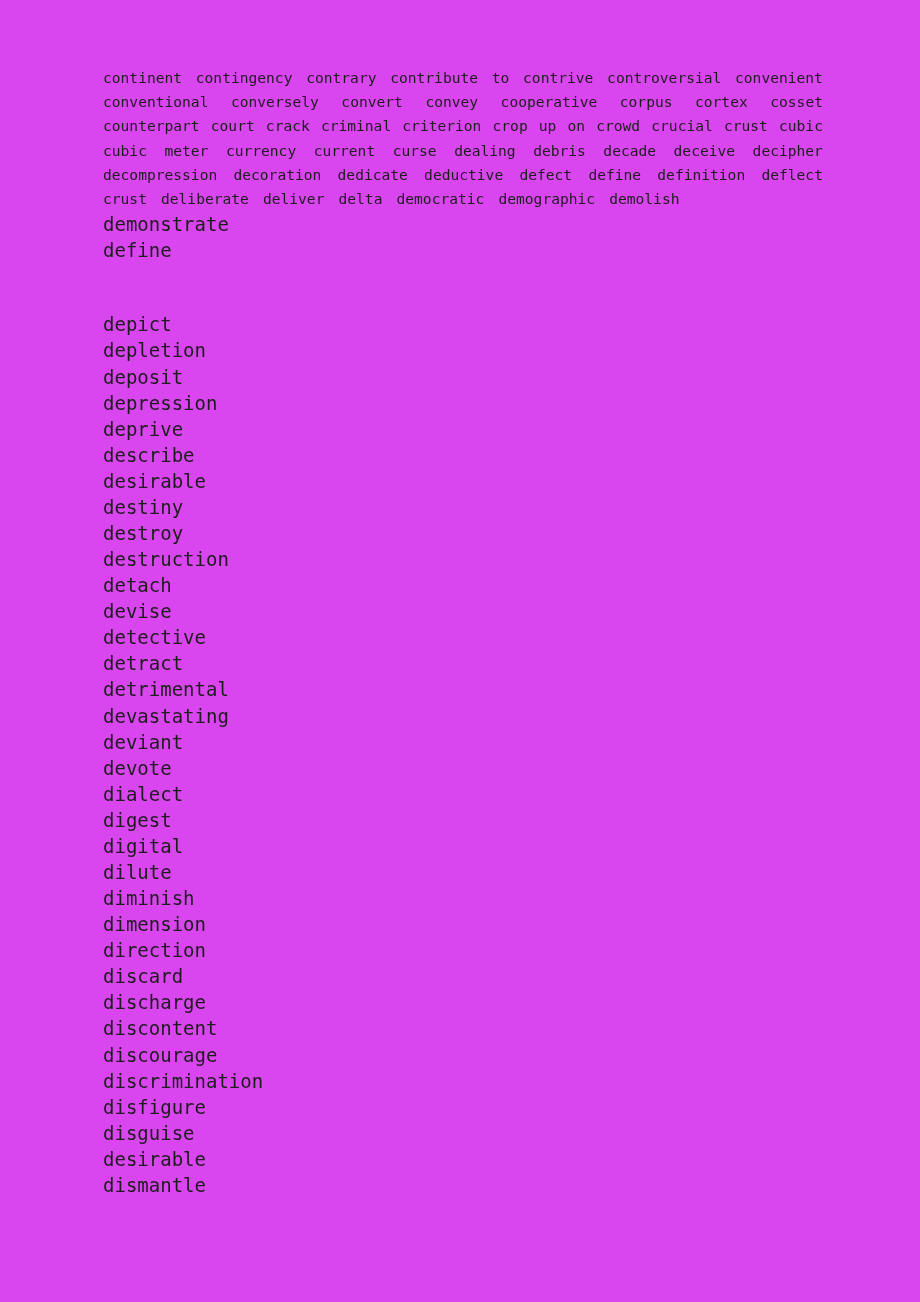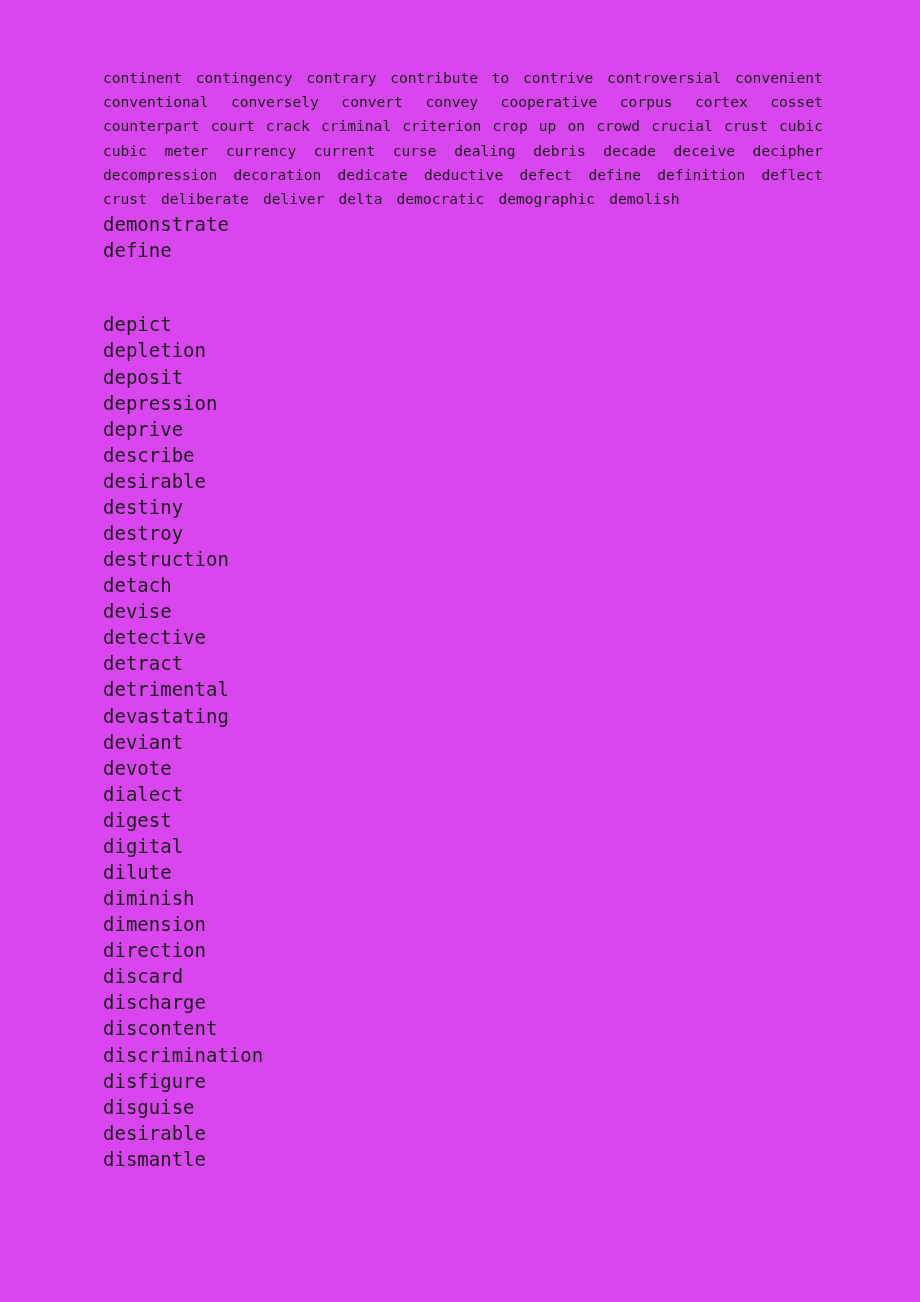--- a/index.html
+++ b/index.html
@@ -171,20 +171,21 @@
         <li style="color: rgb(29, 29, 29);"><span>dialect</span></li>
         <li style="color: rgb(29, 29, 29);"><span>digest</span></li>
         <li style="color: rgb(29, 29, 29);"><span>digital</span></li>
         <li style="color: rgb(29, 29, 29);"><span>dilute</span></li>
         <li style="color: rgb(29, 29, 29);"><span>diminish</span></li>
         <li style="color: rgb(29, 29, 29);"><span>dimension</span></li>
         <li style="color: rgb(29, 29, 29);"><span>direction</span></li>
         <li style="color: rgb(29, 29, 29);"><span>discard</span></li>
         <li style="color: rgb(29, 29, 29);"><span>discharge</span></li>
         <li style="color: rgb(29, 29, 29);"><span>discontent</span></li>
+        <li style="color: rgb(29, 29, 29);"><span>discourage</span></li>
         <li style="color: rgb(29, 29, 29);"><span>discrimination</span></li>
         <li style="color: rgb(29, 29, 29);"><span>disfigure</span></li>
         <li style="color: rgb(29, 29, 29);"><span>disguise</span></li>
         <li style="color: rgb(29, 29, 29);"><span>desirable</span></li>
         <li style="color: rgb(29, 29, 29);"><span>dismantle</span></li>
       </ul>
 
   </div>
 </div>
 

